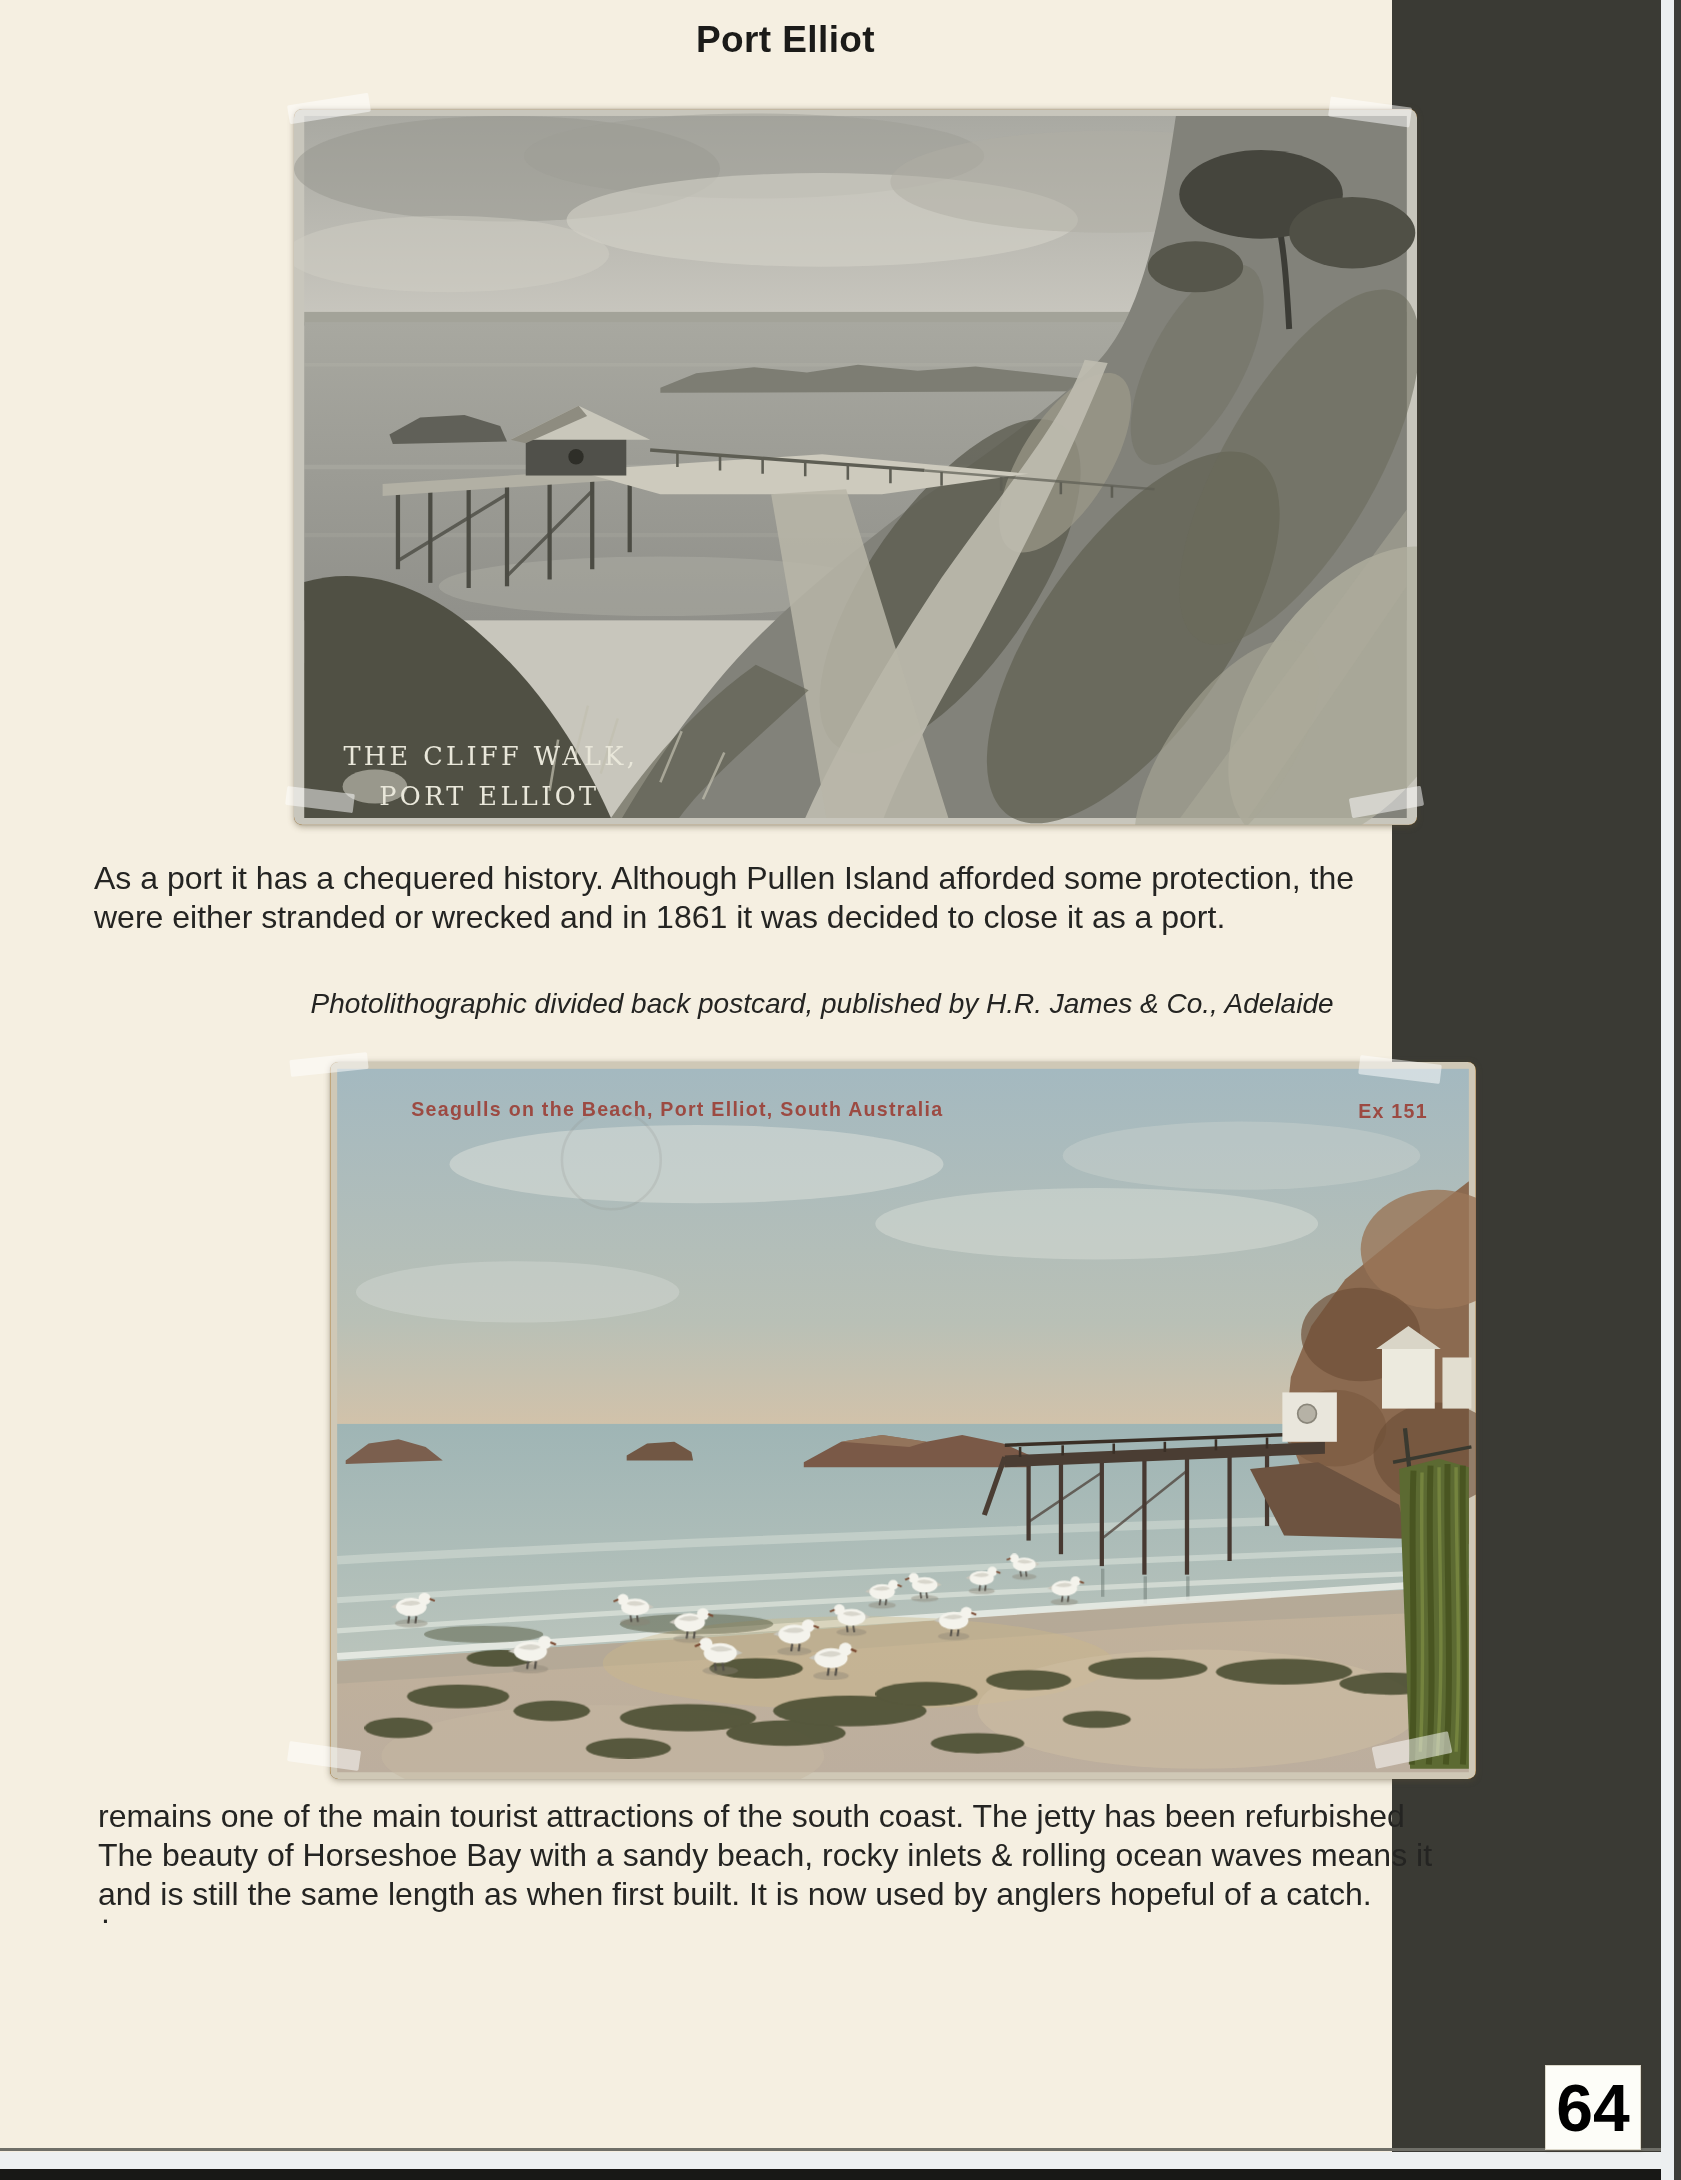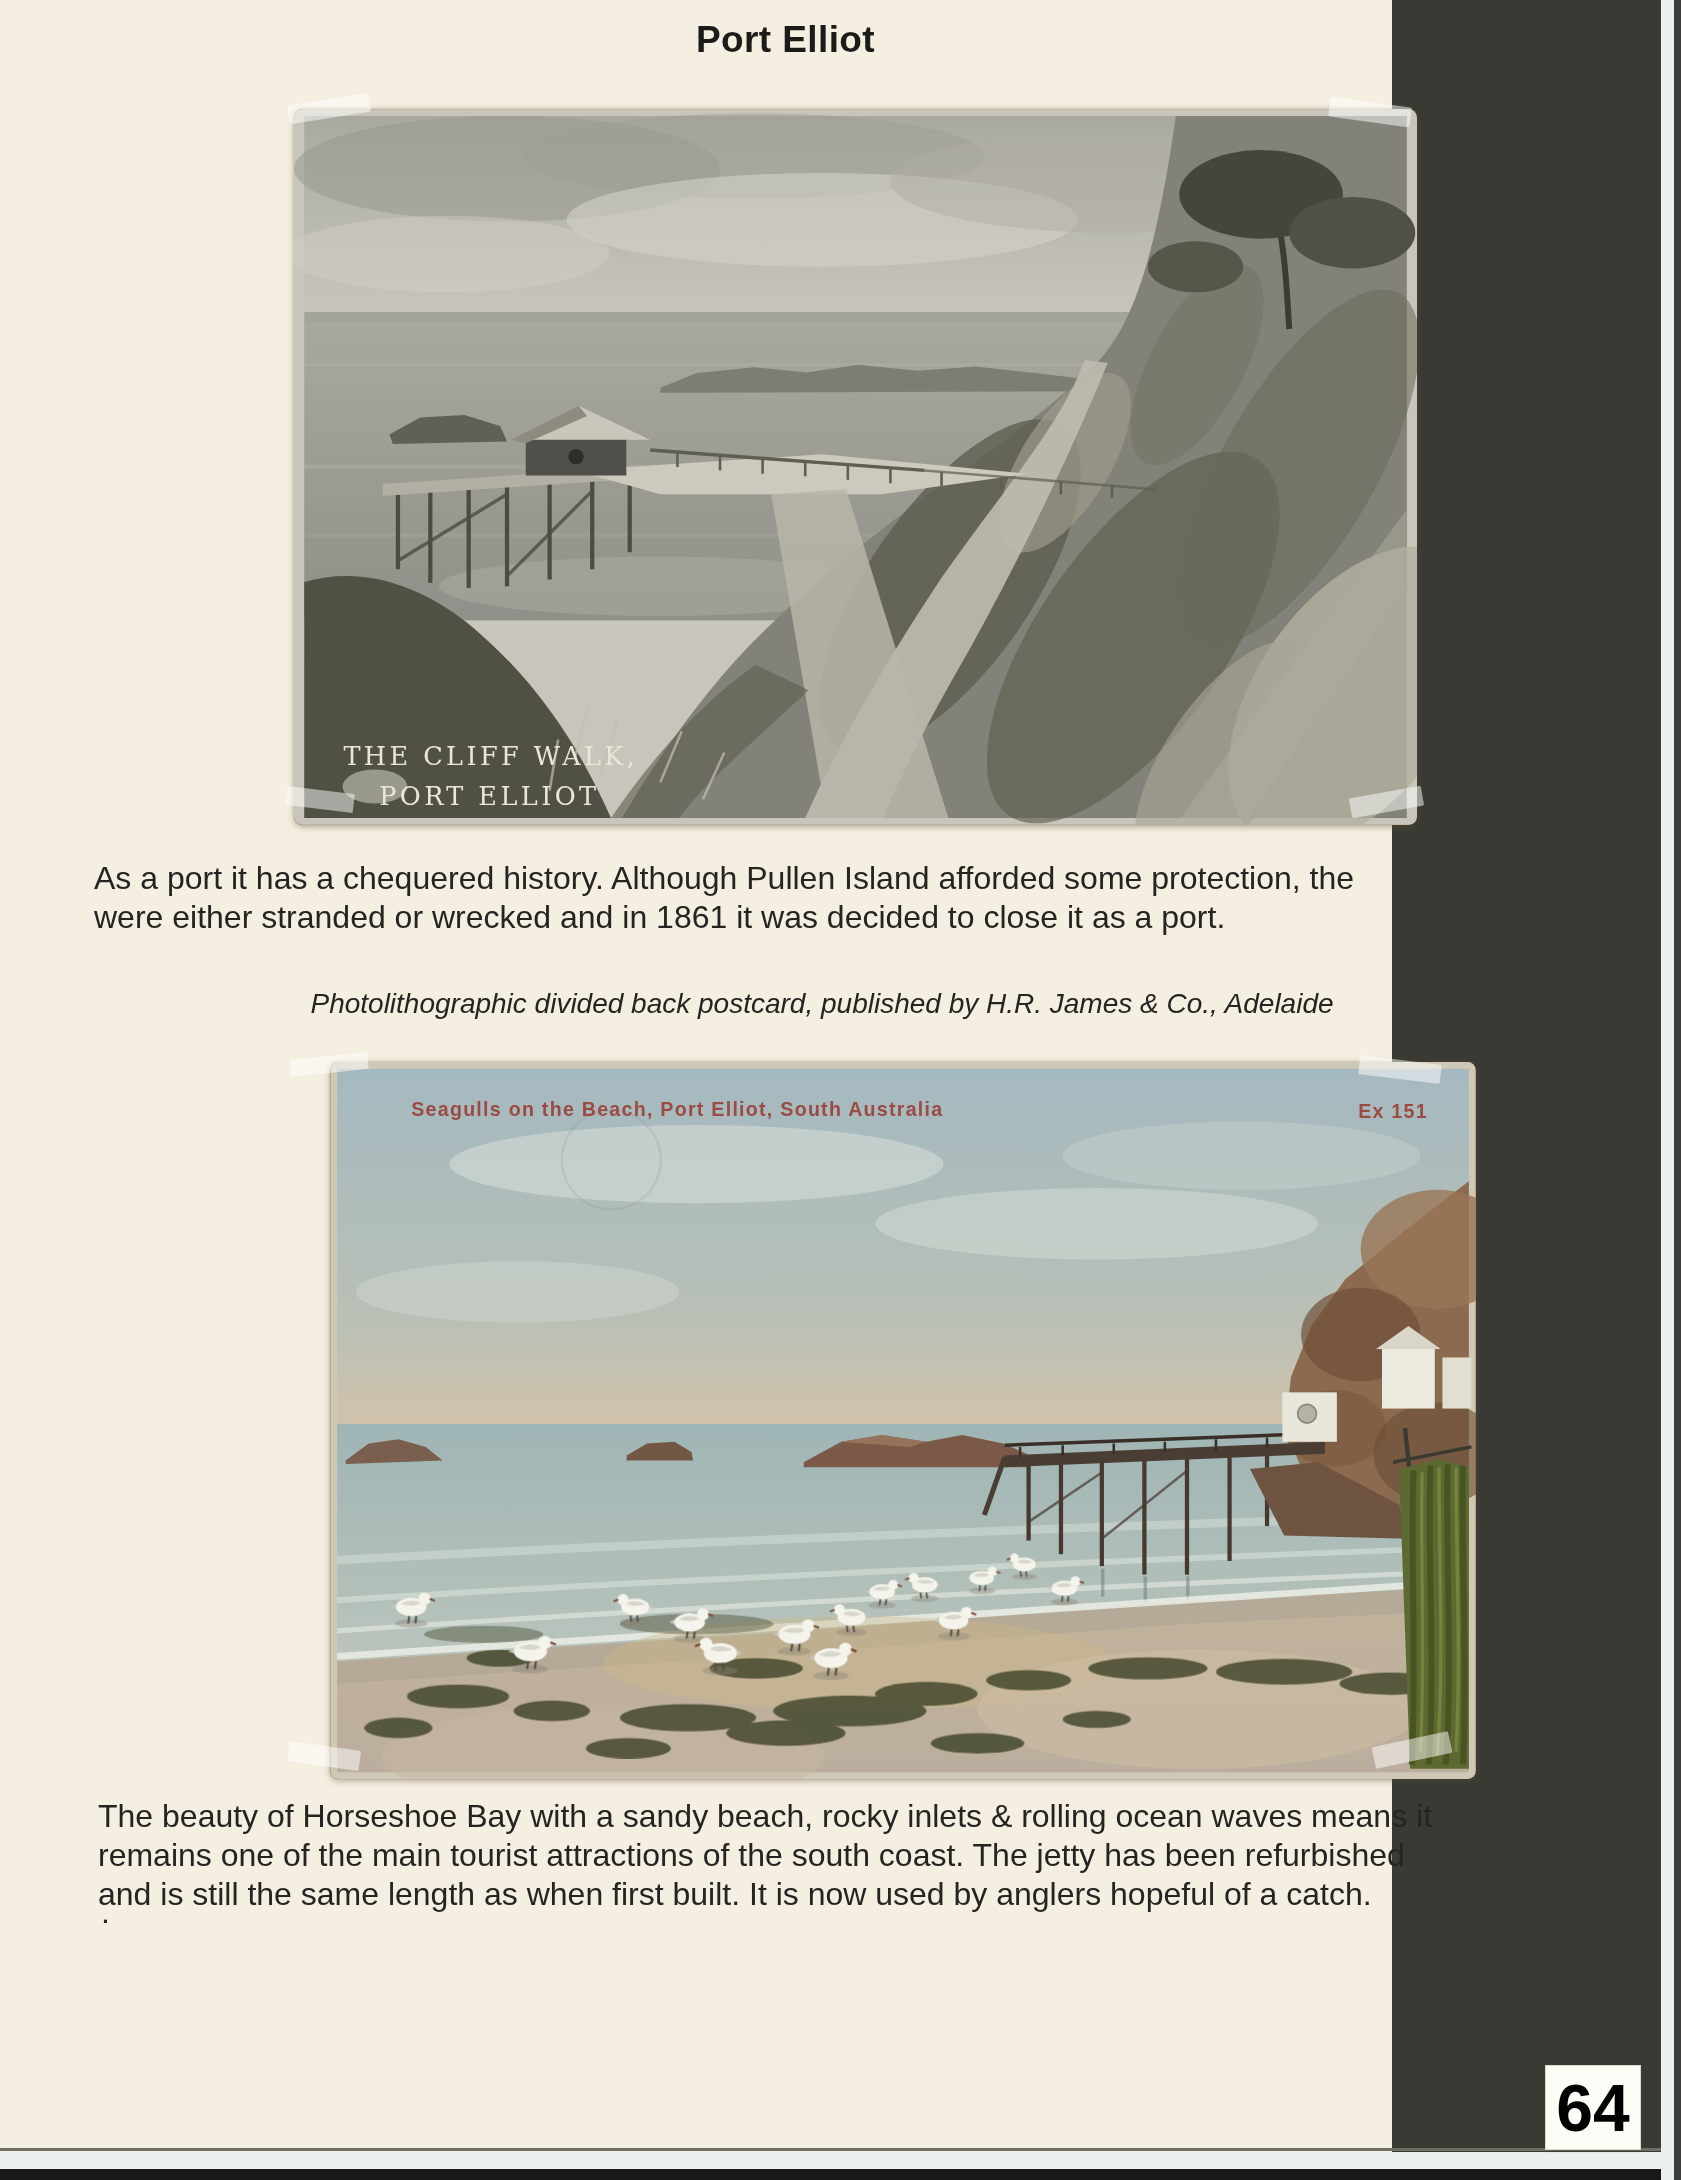--- a/index.html
+++ b/index.html
@@ -399,22 +399,22 @@
       </g>
     </svg>
   </div>
 
   <div class="abs corner-tab" style="left:290px;top:1056px;width:78px;height:17px;transform:rotate(-6deg);"></div>
   <div class="abs corner-tab" style="left:1359px;top:1060px;width:82px;height:19px;transform:rotate(7deg);"></div>
   <div class="abs corner-tab" style="left:288px;top:1746px;width:72px;height:20.4px;transform:rotate(8deg);"></div>
   <div class="abs corner-tab" style="left:1373px;top:1739px;width:78px;height:22px;transform:rotate(-12deg);"></div>
 
   <div class="abs para" style="left:98px;top:1797px;">
+    <div>remains one of the main tourist attractions of the south coast. The jetty has been refurbished</div>
     <div>The beauty of Horseshoe Bay with a sandy beach, rocky inlets &amp; rolling ocean waves means it</div>
-    <div>remains one of the main tourist attractions of the south coast. The jetty has been refurbished</div>
     <div>and is still the same length as when first built. It is now used by anglers hopeful of a catch.</div>
   </div>
   <div class="abs stray" style="left:101px;top:1894px;">.</div>
 
   <div class="abs edge-line-bottom"></div>
   <div class="abs edge-white-bottom"></div>
   <div class="abs edge-dark-bottom"></div>
   <div class="abs edge-white-right"></div>
   <div class="abs edge-dark-right"></div>
 

